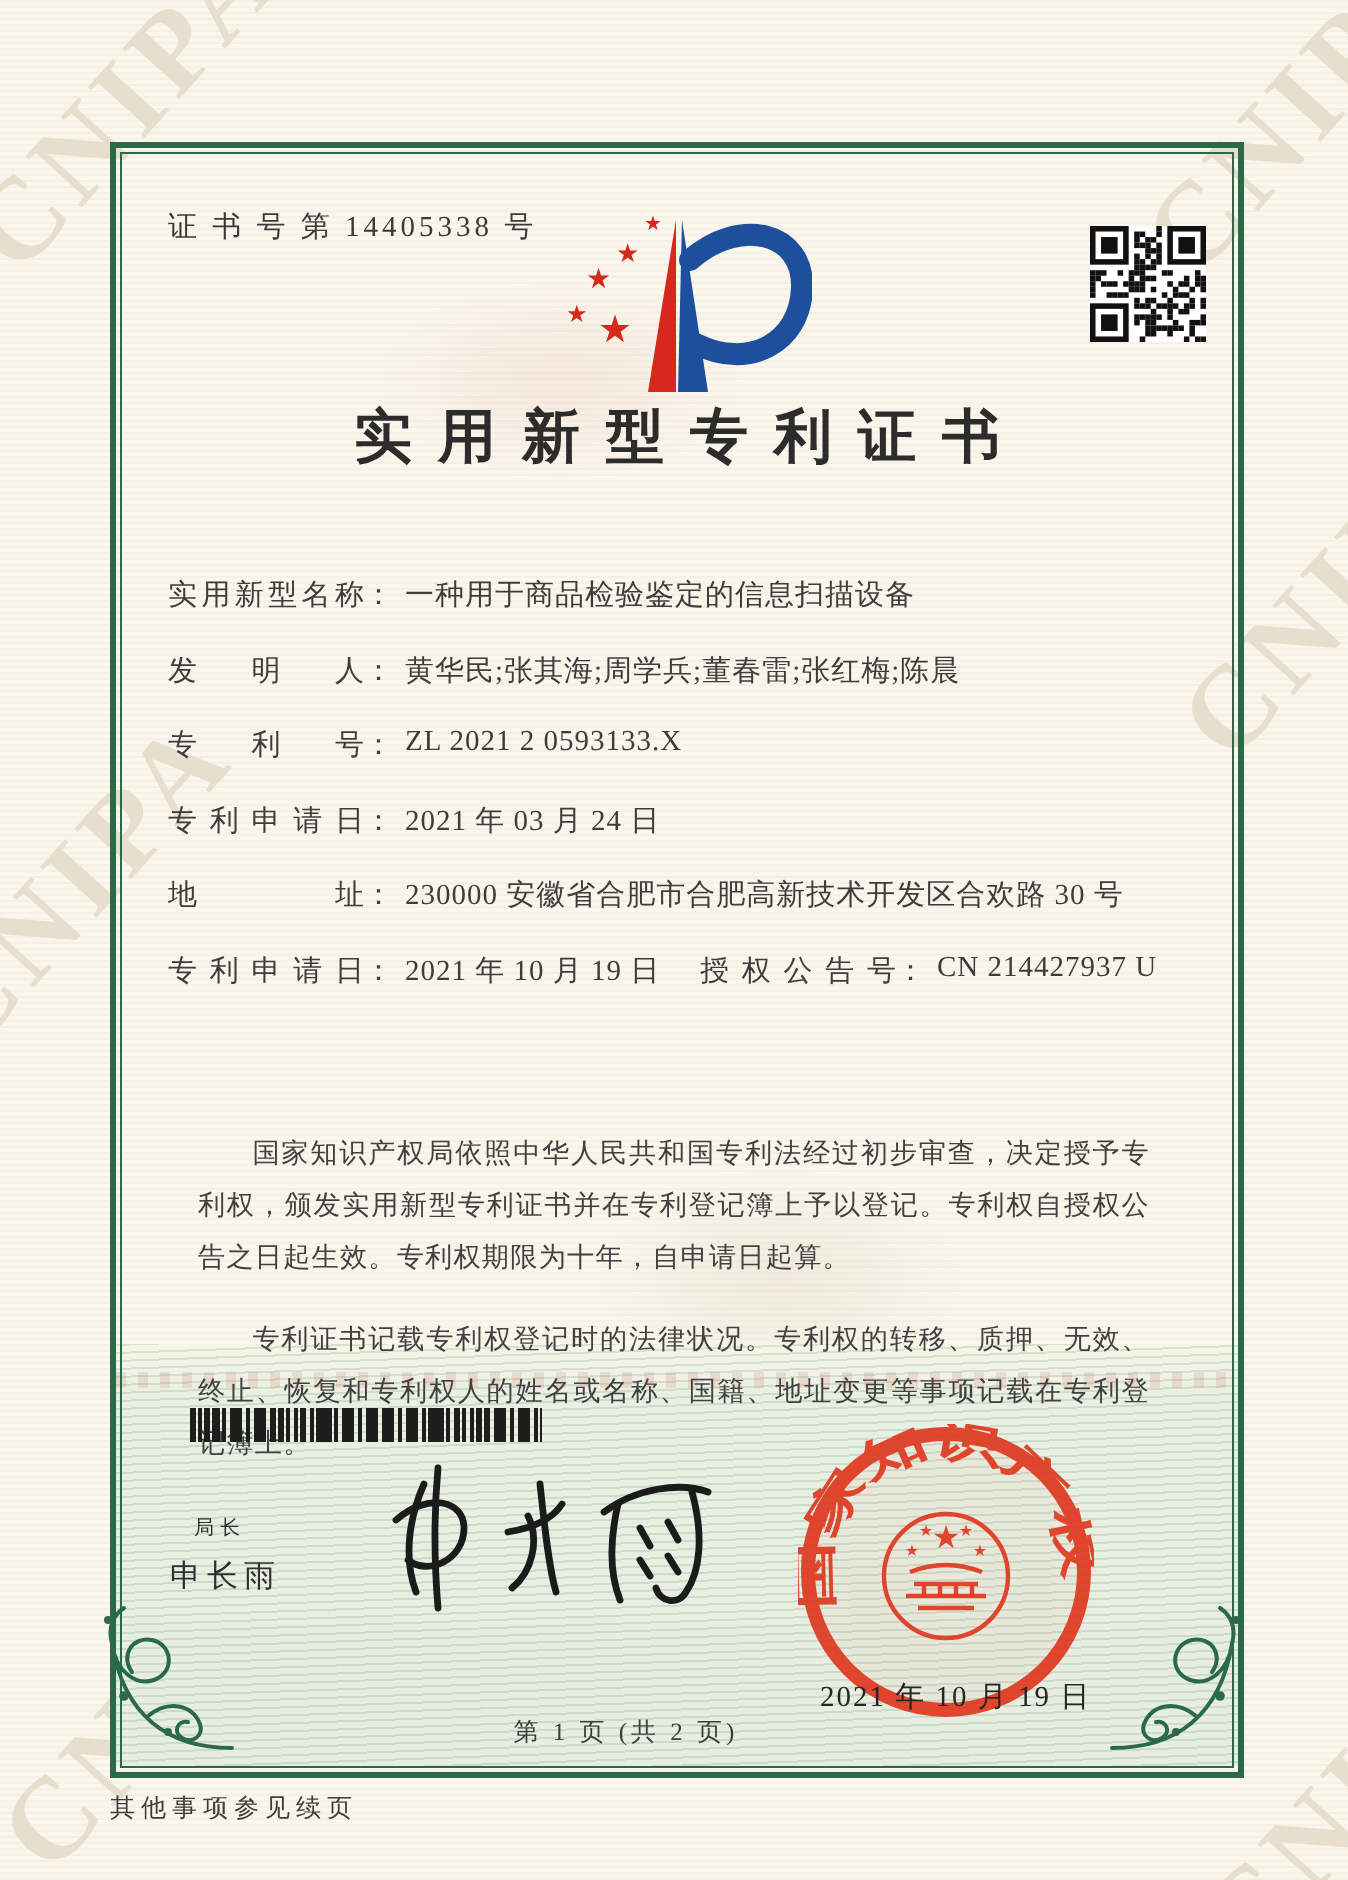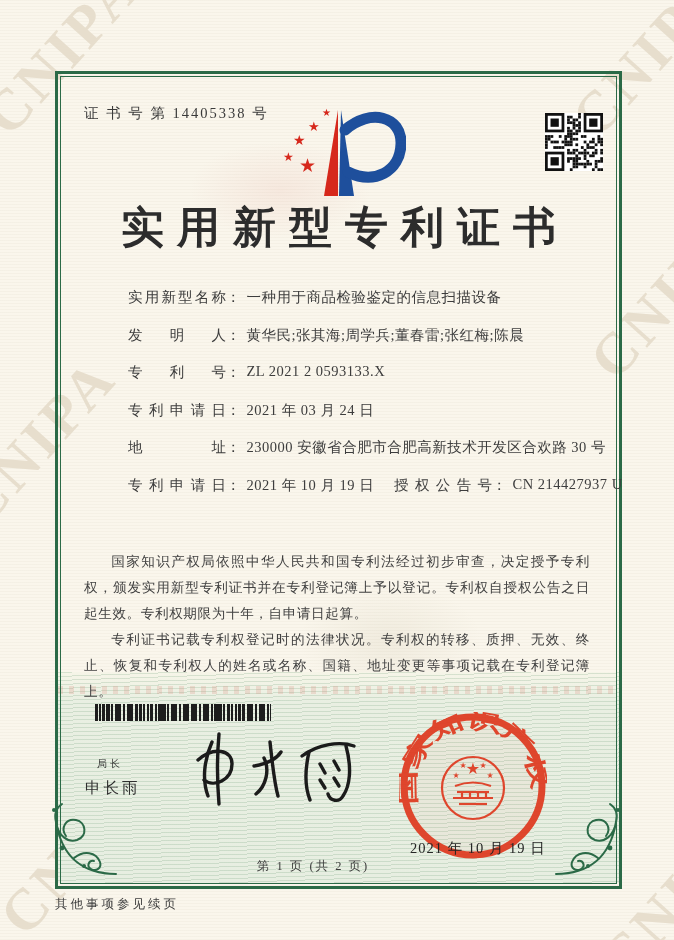--- a/index.html
+++ b/index.html
@@ -32,32 +32,32 @@
   
   .content{position:absolute;inset:0;z-index:5;color:#3b3b3b;}
   .certno{position:absolute;left:84px;top:104px;font-size:14.5px;letter-spacing:2px;color:#3a3a3a;}
   .logo{position:absolute;left:276px;top:106px;width:130px;height:94px;}
   .logo svg{position:absolute;left:0;top:0;}
   .star{position:absolute;color:#d6281c;line-height:1;}
   .st1{left:46px;top:2px;font-size:10px}.st2{left:32px;top:14px;font-size:13px}
   .st3{left:17px;top:28px;font-size:14px}.st4{left:7px;top:45px;font-size:12px}
   .st5{left:23px;top:50px;font-size:19px}
   .qr{position:absolute;left:545px;top:113px;width:58px;height:58px;background:#fff;}
-  .title{position:absolute;left:55px;top:199px;width:567px;text-align:center;font-size:43px;font-weight:bold;
+  .title{position:absolute;left:55px;top:199px;width:567px;text-align:center;font-size:29px;font-weight:bold;
     letter-spacing:13px;text-indent:13px;color:#2c2c2c;}
   .fields{position:absolute;left:84px;top:288px;width:470px;font-size:14.5px;color:#3d3d3d;}
   .frow{height:37.6px;white-space:nowrap;}
-  .flabel{display:inline-block;width:98px;text-align:justify;text-align-last:justify;vertical-align:top;margin-left:44px;}
+  .flabel{display:inline-block;width:98px;text-align:justify;text-align-last:justify;vertical-align:top;}
   .fcolon{display:inline-block;margin-right:6px;vertical-align:top;}
   .fvalue{letter-spacing:.5px;vertical-align:top;}
   .pair1{display:inline-block;width:266px;white-space:nowrap;}
   .pair2{display:inline-block;white-space:nowrap;}
   .paras{position:absolute;left:84px;width:506px;top:549px;font-size:13.6px;line-height:26px;
     letter-spacing:.6px;color:#414141;text-align:justify;}
-  .paras p{margin:0;text-indent:2em;}
+  .paras p{margin:15px;text-indent:2em;}
   .barcode{position:absolute;left:95px;top:704px;width:176px;height:17px;
     background:
       repeating-linear-gradient(90deg,#1d1d1d 0 2px,transparent 2px 4px),
       repeating-linear-gradient(90deg,#1d1d1d 0 1px,transparent 1px 7px),
       repeating-linear-gradient(90deg,#1d1d1d 0 3px,transparent 3px 11px);}
   .officer-title{position:absolute;left:97px;top:757px;font-size:10px;letter-spacing:3px;color:#2f2f2f;}
   .officer-name{position:absolute;left:85px;top:778px;font-size:15.5px;letter-spacing:3px;color:#2f2f2f;}
   .signature{position:absolute;left:182px;top:728px;width:190px;height:88px;}
   .seal{position:absolute;left:399px;top:712px;width:148px;height:148px;opacity:.93;}
   .sealdate{position:absolute;left:410px;top:839px;width:145px;font-size:14.5px;letter-spacing:1px;color:#252525;z-index:6;}

